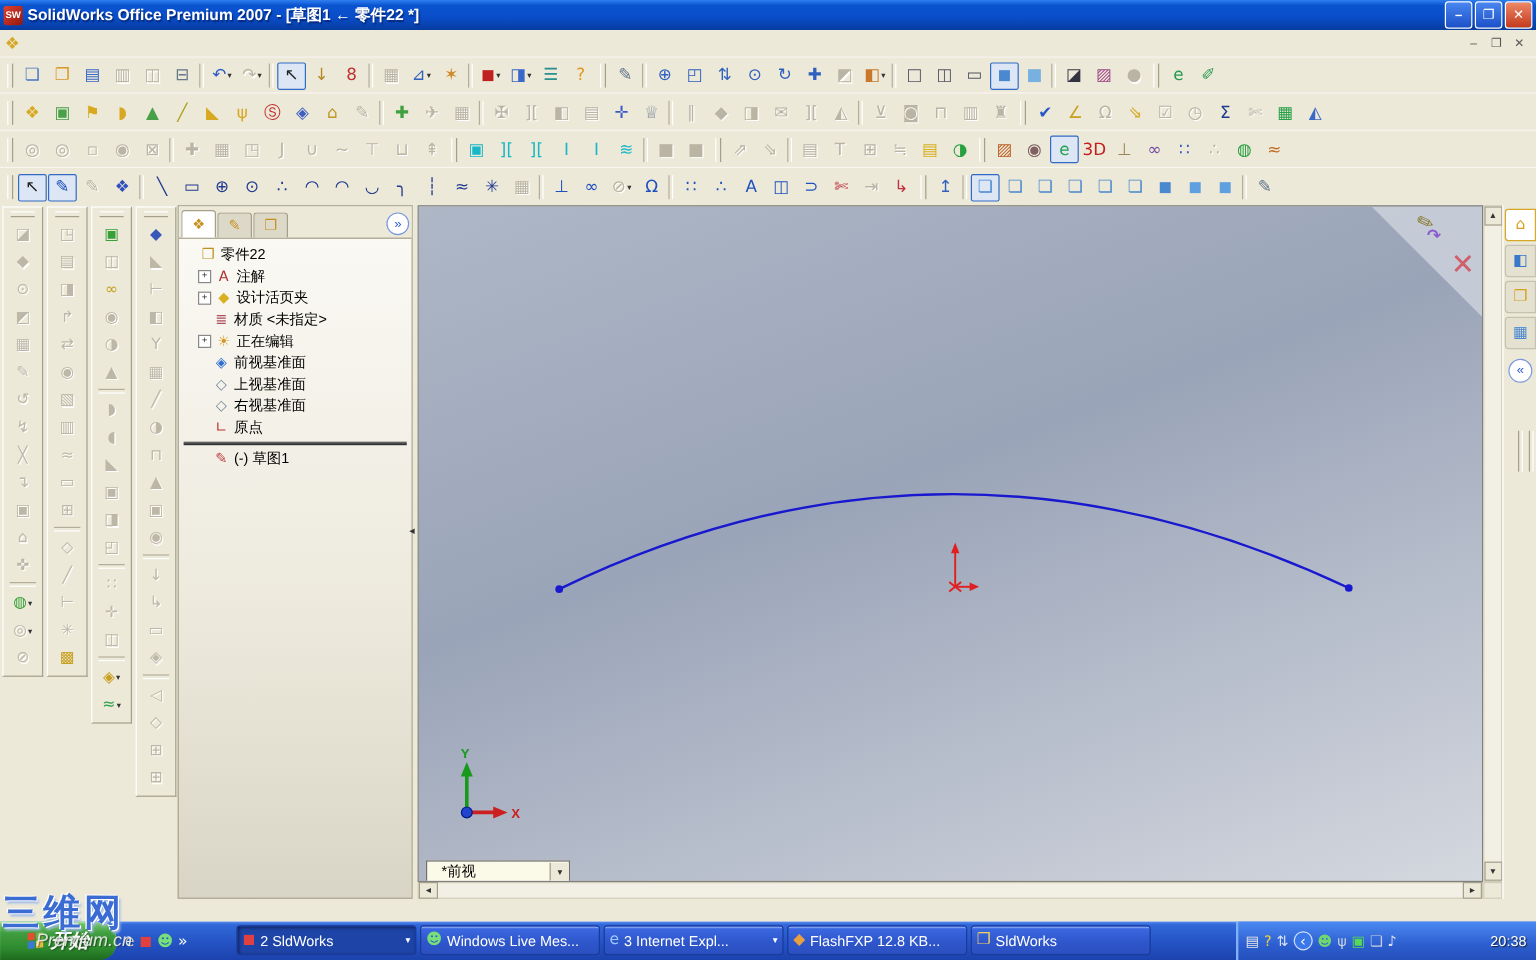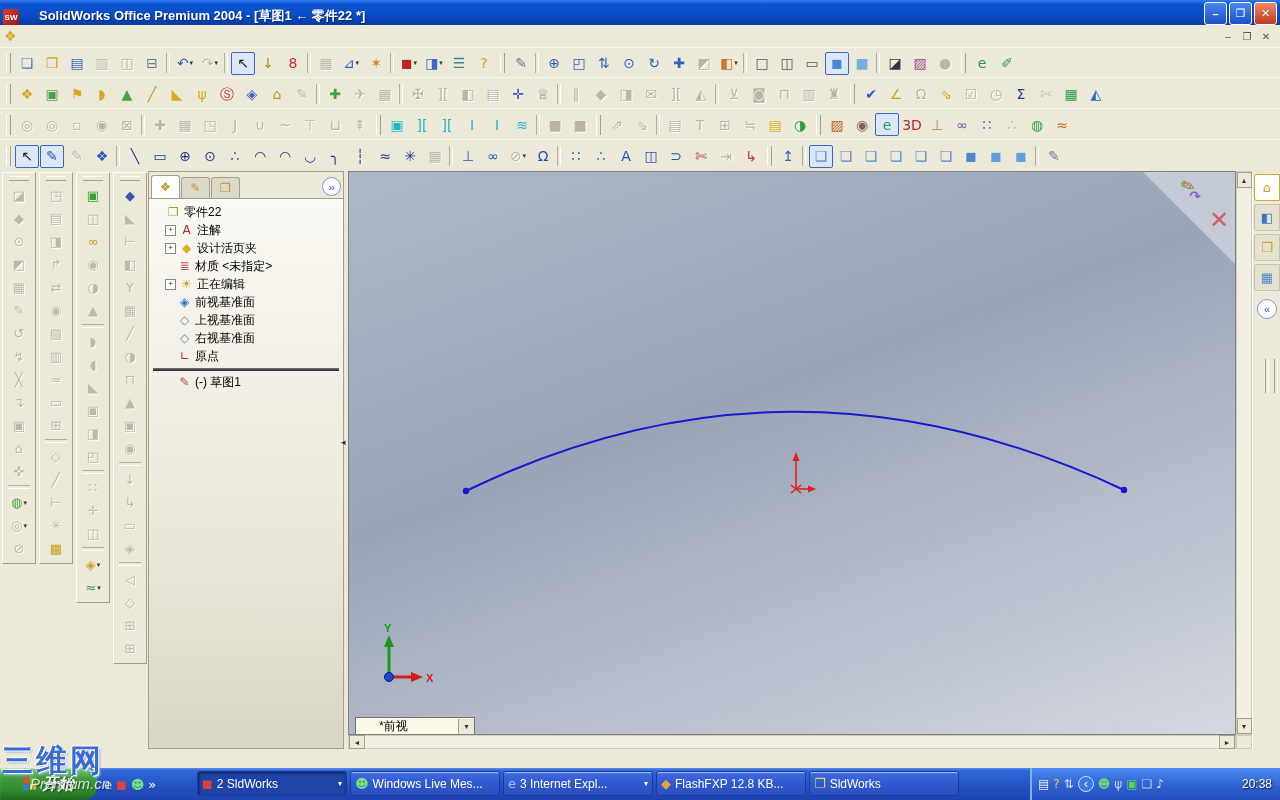--- a/index.html
+++ b/index.html
@@ -2,21 +2,21 @@
 <html><head>
 <meta charset="utf-8">
 <style>
   html,body{margin:0;padding:0;background:#444;}
   #root{width:1280px;height:800px;position:relative;overflow:hidden;
     font-family:"Liberation Sans","DejaVu Sans",sans-serif;font-size:12px;
     background:#ece9d8;user-select:none;}
   
   .titlebar{position:absolute;left:0;top:0;width:1280px;height:25px;
     background:linear-gradient(180deg,#2e7ef0 0%,#0a54d0 18%,#0a4cc8 60%,#063c9e 100%);
-    display:flex;align-items:flex-end;color:#fff;gap:16px;}
+    display:flex;align-items:center;color:#fff;}
   .appicon{width:16px;height:16px;margin:0 4px 0 3px;border-radius:2px;
     background:linear-gradient(135deg,#e04030,#901810);color:#fff;font-size:8px;font-weight:bold;
     display:flex;align-items:center;justify-content:center;}
   .titletext{font-weight:bold;font-size:13px;text-shadow:1px 1px 1px #04287a;white-space:nowrap;}
   .winbtns{margin-left:auto;display:flex;gap:2px;padding-right:3px;}
   .wbtn{width:21px;height:21px;border-radius:3px;border:1px solid #fff;color:#fff;
     display:flex;align-items:center;justify-content:center;font-size:11px;font-weight:bold;
     background:linear-gradient(180deg,#4a86f0,#1c50c8);}
   .wbtn.close{background:linear-gradient(180deg,#ee8866,#c23a1e);}
   
@@ -72,21 +72,21 @@
     background:linear-gradient(160deg,#aeb7c6 0%,#9aa4b8 42%,#d4d8df 100%);
     border:1px solid #808080;box-sizing:border-box;overflow:hidden;}
   .vpsvg{position:absolute;left:0;top:0;}
   .confcorner{position:absolute;right:0;top:0;width:92px;height:92px;
     background:rgba(203,208,217,.88);clip-path:polygon(0 0,100% 0,100% 100%);}
   .cc-pencil{position:absolute;right:40px;top:4px;font-size:17px;color:#8a7a30;transform:rotate(-20deg);}
   .cc-return{position:absolute;right:34px;top:16px;font-size:14px;color:#8a5ad0;font-weight:bold;}
   .cc-x{position:absolute;right:6px;top:34px;font-size:24px;font-weight:bold;color:#cf5f6a;}
   .vp-combo{position:absolute;left:6px;top:545px;width:118px;height:17px;background:#fbfae8;
     border:1px solid #707070;display:flex;align-items:center;font-size:12px;}
-  .vp-combo-val{padding-left:23px;flex:1;}
+  .vp-combo-val{padding-left:12px;flex:1;}
   .vp-combo-btn{width:15px;height:15px;background:#ece9d8;border-left:1px solid #a39f8b;
     display:flex;align-items:center;justify-content:center;font-size:8px;color:#333;}
   .hscroll{position:absolute;left:348px;top:564px;width:888px;height:14px;background:#f2f0e4;
     border:1px solid #d0ccb8;box-sizing:border-box;display:flex;align-items:center;}
   .sbtn{width:14px;height:12px;background:#ece9d8;border:1px solid #a39f8b;font-size:7px;color:#333;
     display:flex;align-items:center;justify-content:center;flex:none;}
   .hsp{flex:1;} 
   .vscroll{position:absolute;left:1236px;top:0;width:16px;height:564px;background:#f2f0e4;
     border:1px solid #d0ccb8;box-sizing:border-box;display:flex;flex-direction:column;align-items:center;}
   .vsbtn{width:13px;height:14px;background:#ece9d8;border:1px solid #a39f8b;font-size:7px;color:#333;
@@ -140,21 +140,21 @@
   .wm2{position:absolute;left:30px;top:775px;font-size:15px;font-style:italic;color:rgba(235,235,235,.92);z-index:61;
     text-shadow:1px 1px 1px rgba(0,0,0,.4);}
 </style>
 </head>
 <body>
 
 <div id="root">
 
   <div class="titlebar">
     <div class="appicon">SW</div>
-    <span class="titletext">SolidWorks Office Premium 2004 - [草图1 ← 零件22 *]</span>
+    <span class="titletext">SolidWorks Office Premium 2007 - [草图1 ← 零件22 *]</span>
     <div class="winbtns">
       <div class="wbtn">–</div>
       <div class="wbtn">❐</div>
       <div class="wbtn close">✕</div>
     </div>
   </div>
 
   <div class="menubar">
     <span class="menuicon">❖</span>
     <div class="mdibtns">

